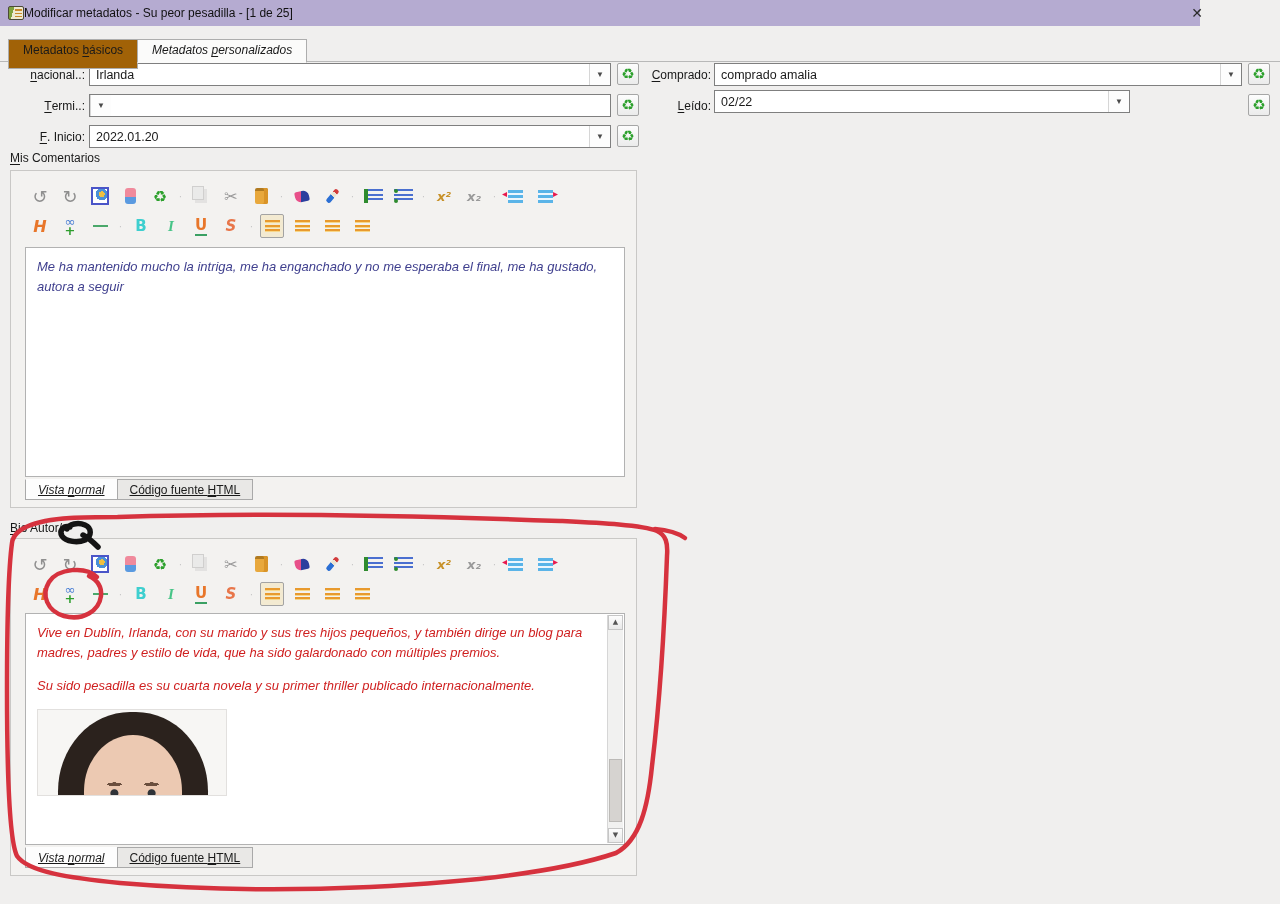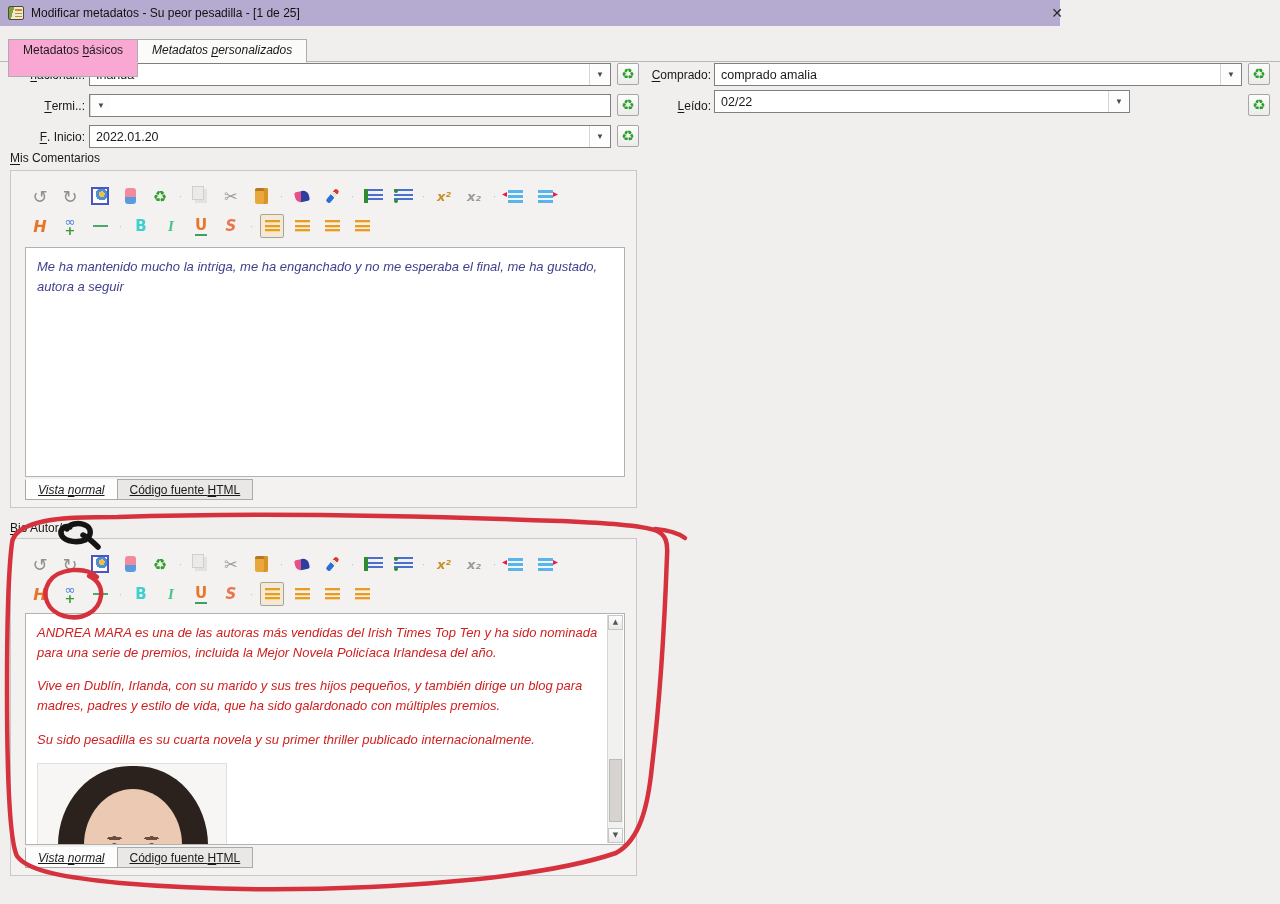--- a/index.html
+++ b/index.html
@@ -7,43 +7,43 @@
   body {
     position:relative;
     background:#f0efee;
     font-family:"Liberation Sans", sans-serif;
     font-size:12px;
     color:#1a1a1a;
     overflow:hidden;
   }
   
   .titlebar {
-    position:absolute; left:0; top:0; width:1060px; height:26px;
+    position:absolute; left:0; top:0; width:1200px; height:26px;
     background:#b5abd1;
-    display:flex; align-items:center; gap:7px; padding:0 8px;
+    display:flex; align-items:center; gap:0; padding:0 8px;
   }
   .app-icon {
     width:16px; height:14px; border:1px solid #4c4a38; border-radius:2px;
     background:linear-gradient(105deg,#7fa23e 0 5px,#eee9cf 5px);
     position:relative; flex:0 0 auto;
   }
   .app-icon::before{
     content:""; position:absolute; left:6px; top:2px; width:7px; height:9px;
     background:repeating-linear-gradient(180deg,#c98a2a 0 1.5px,transparent 1.5px 3.5px);
   }
   .title-text { font-size:12px; color:#111; }
   .close-btn {
     position:absolute; right:-7px; top:3px; width:20px; height:20px;
     color:#2a2a2a; font-size:14px; display:flex; align-items:center; justify-content:center;
   }
   
   .tabbar { position:absolute; left:8px; top:39px; display:flex; z-index:2; }
   .tab {
-    height:38px; padding:3px 14px 0; border:1px solid #adadad;
-    background:#f9a8d4; margin-right:-1px; white-space:nowrap;
+    height:30px; padding:3px 14px 0; border:1px solid #adadad;
+    background:#a16207; margin-right:-1px; white-space:nowrap;
   }
   .tab.active { background:#fbfbfa; font-style:italic; border-bottom:1px solid #fbfbfa; height:24px; }
   .tabline { position:absolute; left:0; top:61px; width:1280px; border-top:1px solid #b8b8b8; }
   
   .flabel { position:absolute; height:23px; display:flex; align-items:center; justify-content:flex-end; color:#181818; }
   .accel { text-decoration:underline; text-underline-offset:2px; }
   .combo {
     position:absolute; height:23px; background:#fff; border:1px solid #7f7f7f;
     display:flex; align-items:stretch;
   }
@@ -299,21 +299,20 @@
         <span class="tbi i-underline"></span>
         <span class="tbi i-strikethrough"></span>
         <span class="tbsep"></span>
         <span class="tbi i-align-left tbi-active"></span>
         <span class="tbi i-align-center"></span>
         <span class="tbi i-align-right"></span>
         <span class="tbi i-align-justify"></span>
       </div>
     </div>
   <div class="textarea ed-text bio-color bio-pad" style="top:74px;height:232px;">
-    <p>ANDREA MARA es una de las autoras más vendidas del Irish Times Top Ten y ha sido nominada para una serie de premios, incluida la Mejor Novela Policíaca Irlandesa del año.</p>
     <p>Vive en Dublín, Irlanda, con su marido y sus tres hijos pequeños, y también dirige un blog para madres, padres y estilo de vida, que ha sido galardonado con múltiples premios.</p>
     <p>Su sido pesadilla es su cuarta novela y su primer thriller publicado internacionalmente.</p>
     <div class="photo">
       <span class="ph-hair"></span>
       <span class="ph-face"></span>
     </div>
     <div class="vscroll">
       <span class="vs-btn vs-up">▲</span>
       <span class="vs-thumb"></span>
       <span class="vs-btn vs-down">▼</span>

